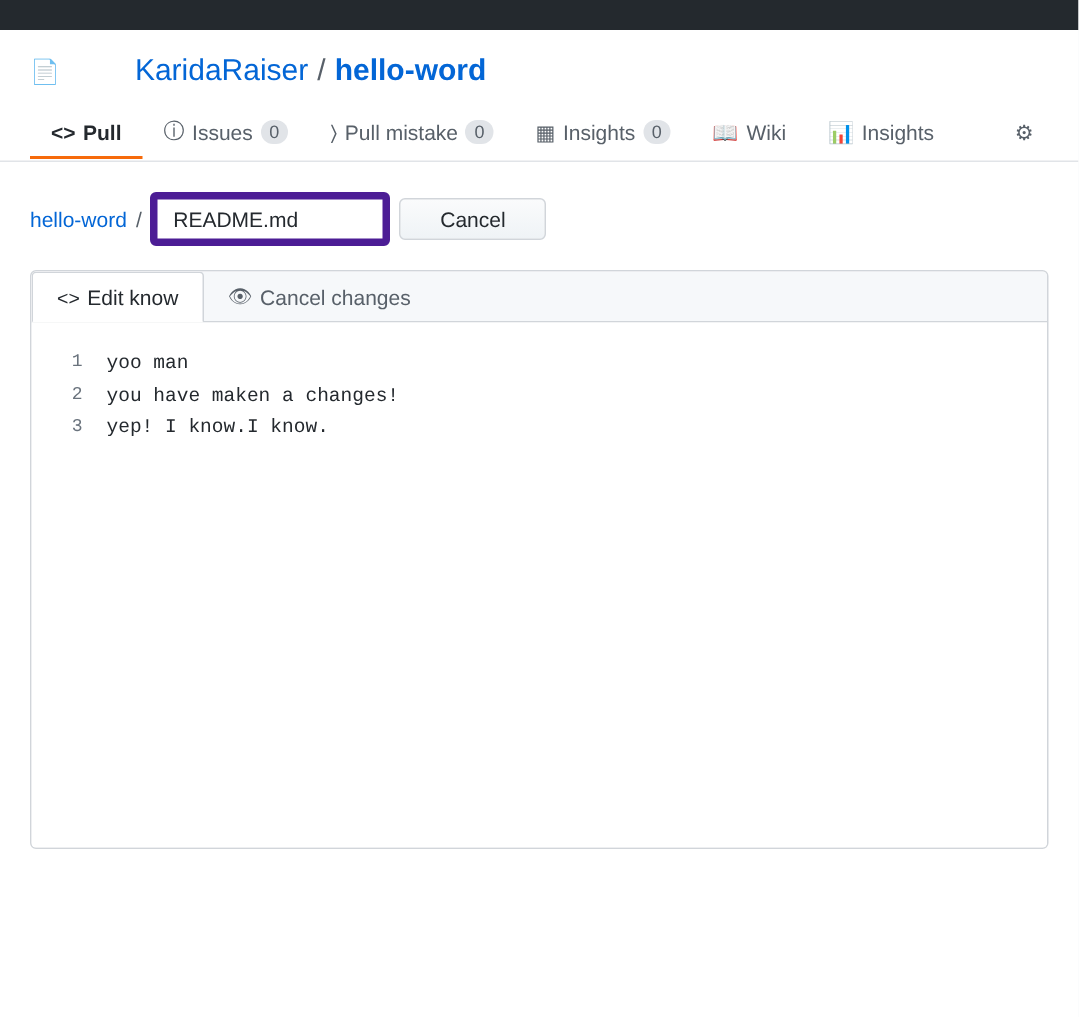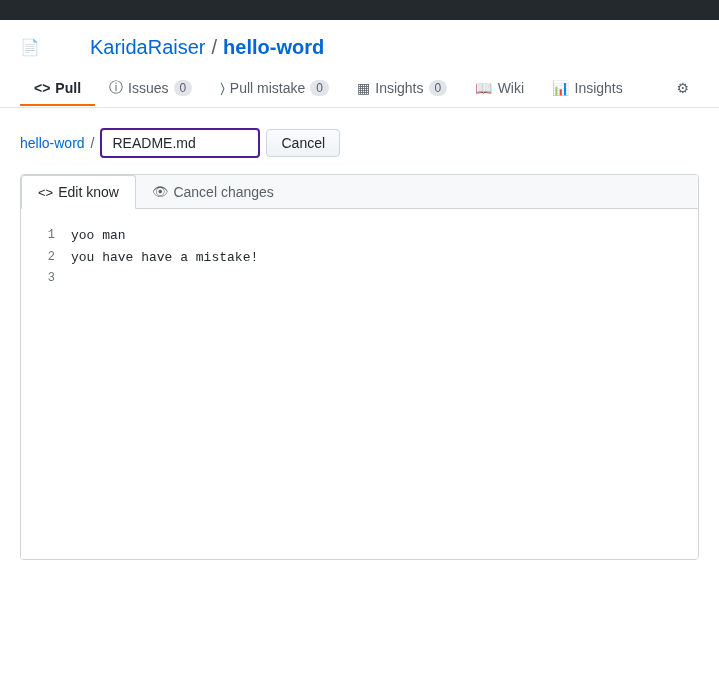--- a/index.html
+++ b/index.html
@@ -99,30 +99,30 @@
     }
     .breadcrumb .repo-link {
       color: #0366d6;
       cursor: pointer;
       text-decoration: none;
     }
     .breadcrumb .slash {
       color: #586069;
     }
     .breadcrumb input {
-      border: 2px solid #4c1d95;
+      border: 5px solid #4c1d95;
       border-radius: 4px;
       padding: 5px 10px;
       font-size: 14px;
       color: #24292e;
       outline: none;
       width: 160px;
     }
     .cancel-btn {
-      padding: 5px 14px;
+      padding: 5px 26px;
       font-size: 14px;
       border: 1px solid #d1d5da;
       border-radius: 4px;
       background: linear-gradient(#fafbfc, #eff3f6);
       color: #24292e;
       cursor: pointer;
     }
     .editor-container {
       border: 1px solid #d1d5da;
       border-radius: 4px;
@@ -256,21 +256,22 @@
       </div>
     </div>
     <div class="editor-body">
       <div class="code-lines">
         <div class="code-line">
           <span class="line-number">1</span>
           <span class="line-content">yoo man</span>
         </div>
         <div class="code-line">
           <span class="line-number">2</span>
-          <span class="line-content">you have have a mistake!</span>
+          <span class="line-content">you have maken a changes!</span>
         </div>
         <div class="code-line">
           <span class="line-number">3</span>
+          <span class="line-content">yep! I know.I know.</span>
         </div>
       </div>
     </div>
   </div>
 </div>
 
 </body></html>

